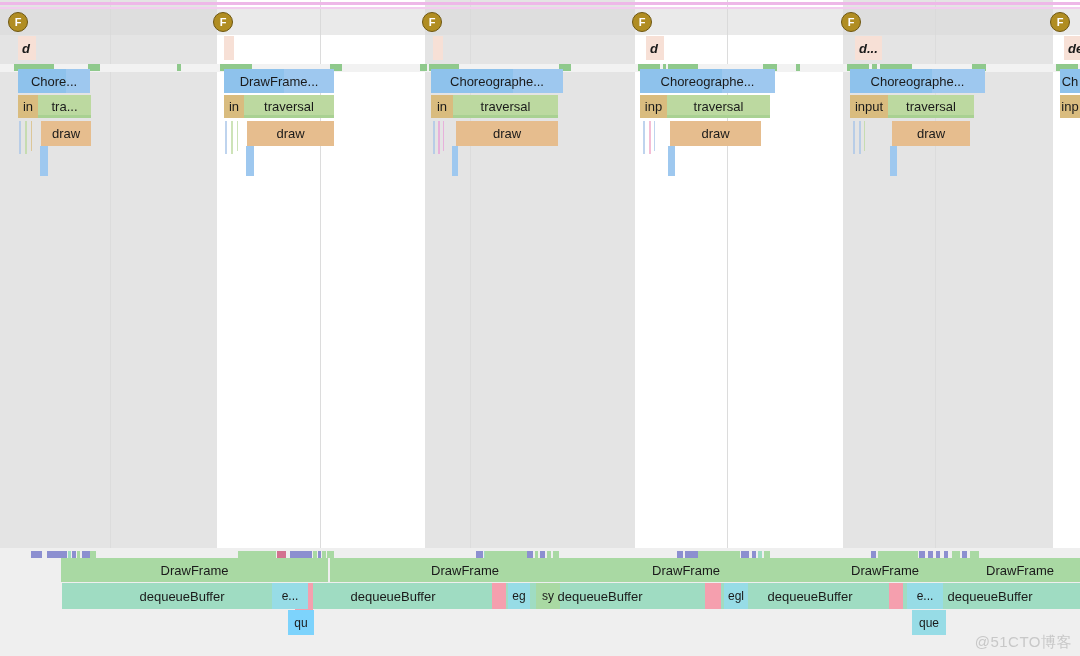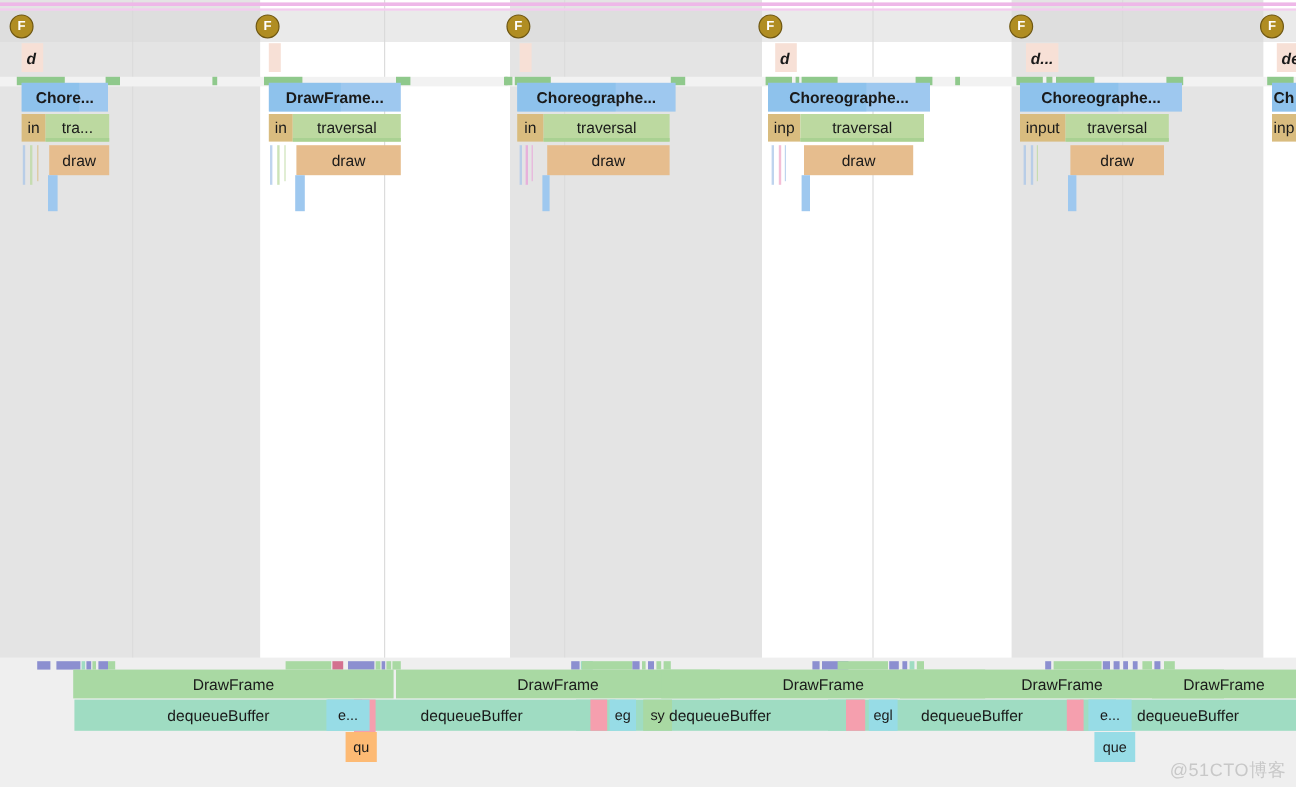--- a/index.html
+++ b/index.html
@@ -48,21 +48,21 @@
     font-size: 13px;
     line-height: 1;
     display: flex;
     align-items: center;
     justify-content: center;
   }
   .slice.tiny { font-size: 0; }
   .slice.italic { font-style: italic; font-weight: bold; font-size: 13px; justify-content: flex-start; padding-left: 4px; }
 
   
-  .c-blue      { background: #9ec8ef; font-weight: bold; }
+  .c-blue      { background: #9ec8ef; }
   .c-tan       { background: #d9bc7f; }
   .c-green     { background: #bcd9a0; }
   .c-greenl    { background: #a8d396; }
   .c-orange    { background: #e6bd8e; }
   .c-peach     { background: #f7e0d6; }
   .c-lightgrn  { background: #a9d9a3; }
   .c-mint      { background: #9fdcc2; }
   .c-greenbar  { background: #8fc98c; }
 
   
@@ -275,21 +275,21 @@
         <span style="position:relative;z-index:2;font-size:13px;">dequeueBuffer</span>
       </div>
       <div class="slice c-mint" style="left:690px;top:583px;width:240px;height:26px;">
         <span style="position:relative;z-index:2;font-size:13px;">dequeueBuffer</span>
       </div>
       <div class="slice c-mint" style="left:900px;top:583px;width:180px;height:26px;">
         <span style="position:relative;z-index:2;font-size:13px;">dequeueBuffer</span>
       </div>
       <div class="slice" style="left:250px;top:583px;width:18px;height:30px;background:#f59fae;font-size:12px;margin-left:45px;">fl</div>
       <div class="slice" style="left:272px;top:583px;width:36px;height:26px;background:#97dce6;font-size:12px;">e...</div>
-      <div class="slice" style="left:288px;top:610px;width:26px;height:25px;background:#fdba74;font-size:12px;">qu</div>
+      <div class="slice" style="left:288px;top:610px;width:26px;height:25px;background:#7dd3fc;font-size:12px;">qu</div>
       <div class="slice" style="left:492px;top:583px;width:14px;height:26px;background:#f59fae;font-size:12px;"></div>
       <div class="slice" style="left:508px;top:583px;width:22px;height:26px;background:#97dce6;font-size:12px;">eg</div>
       <div class="slice" style="left:536px;top:583px;width:24px;height:26px;background:#a9d9a3;font-size:12px;">sy</div>
       <div class="slice" style="left:705px;top:583px;width:16px;height:26px;background:#f59fae;font-size:12px;"></div>
       <div class="slice" style="left:724px;top:583px;width:24px;height:26px;background:#97dce6;font-size:12px;">egl</div>
       <div class="slice" style="left:889px;top:583px;width:14px;height:26px;background:#f59fae;font-size:12px;"></div>
       <div class="slice" style="left:907px;top:583px;width:36px;height:26px;background:#97dce6;font-size:12px;">e...</div>
       <div class="slice" style="left:912px;top:610px;width:34px;height:25px;background:#97dce6;font-size:12px;">que</div>
     </div>
 

